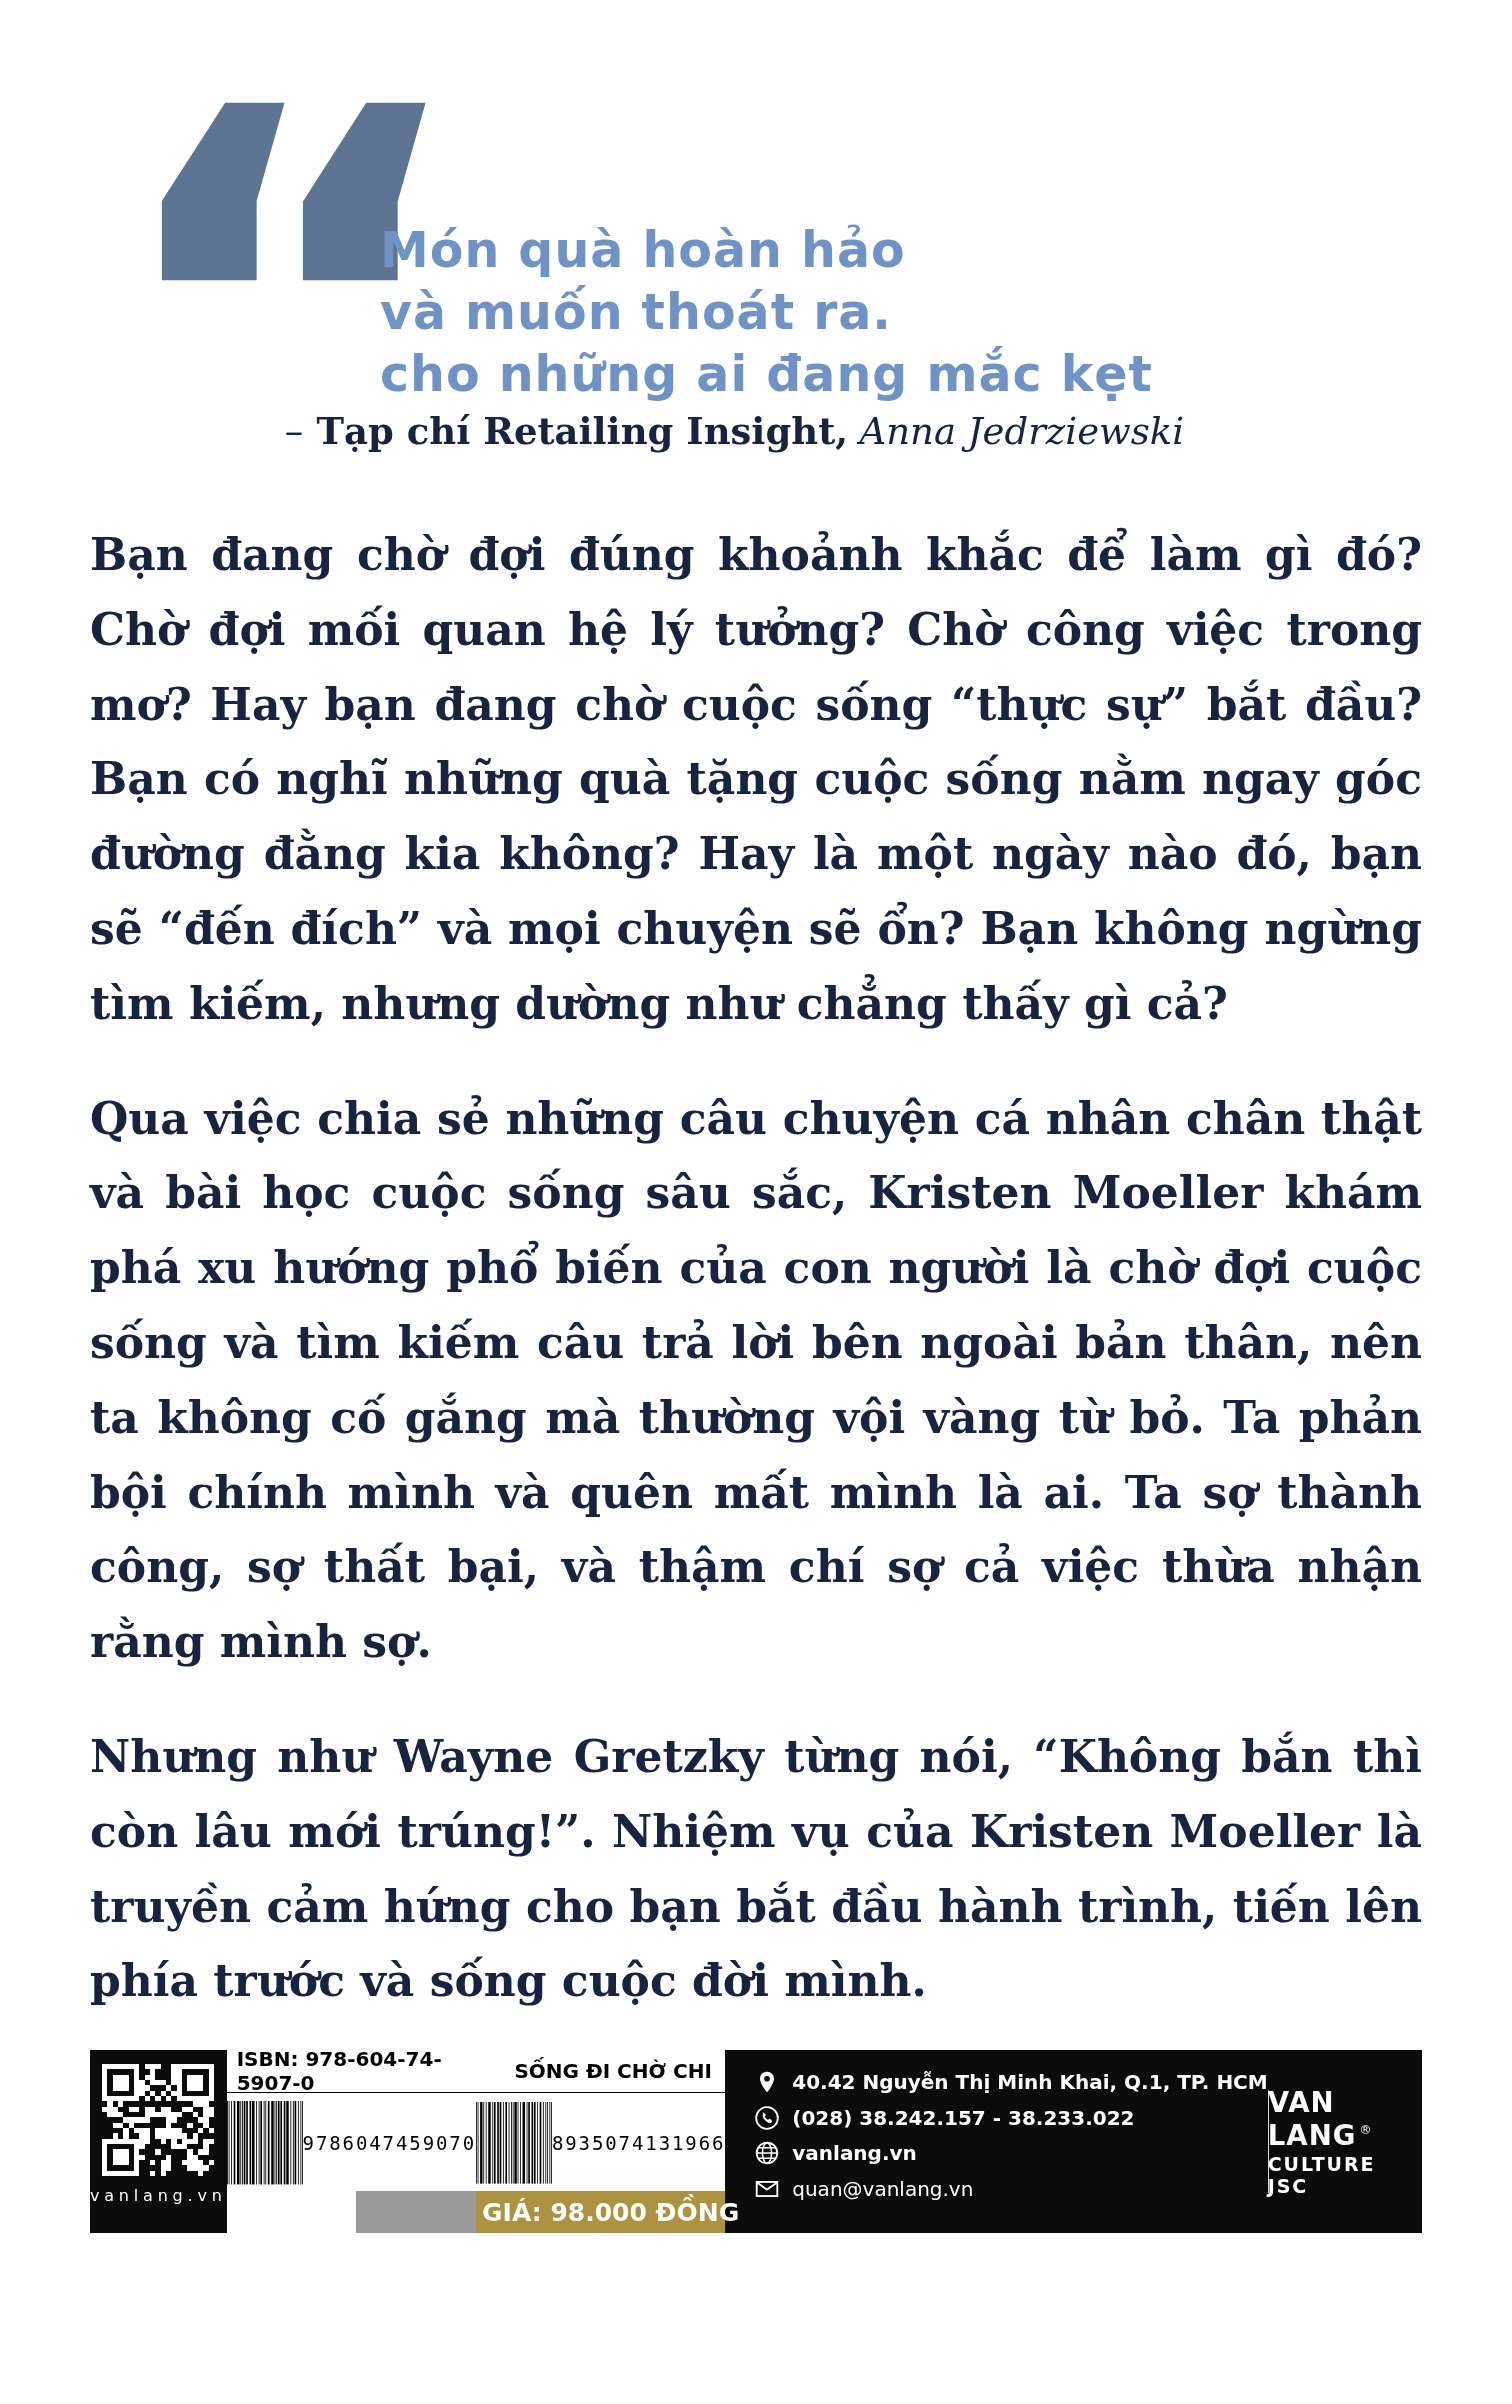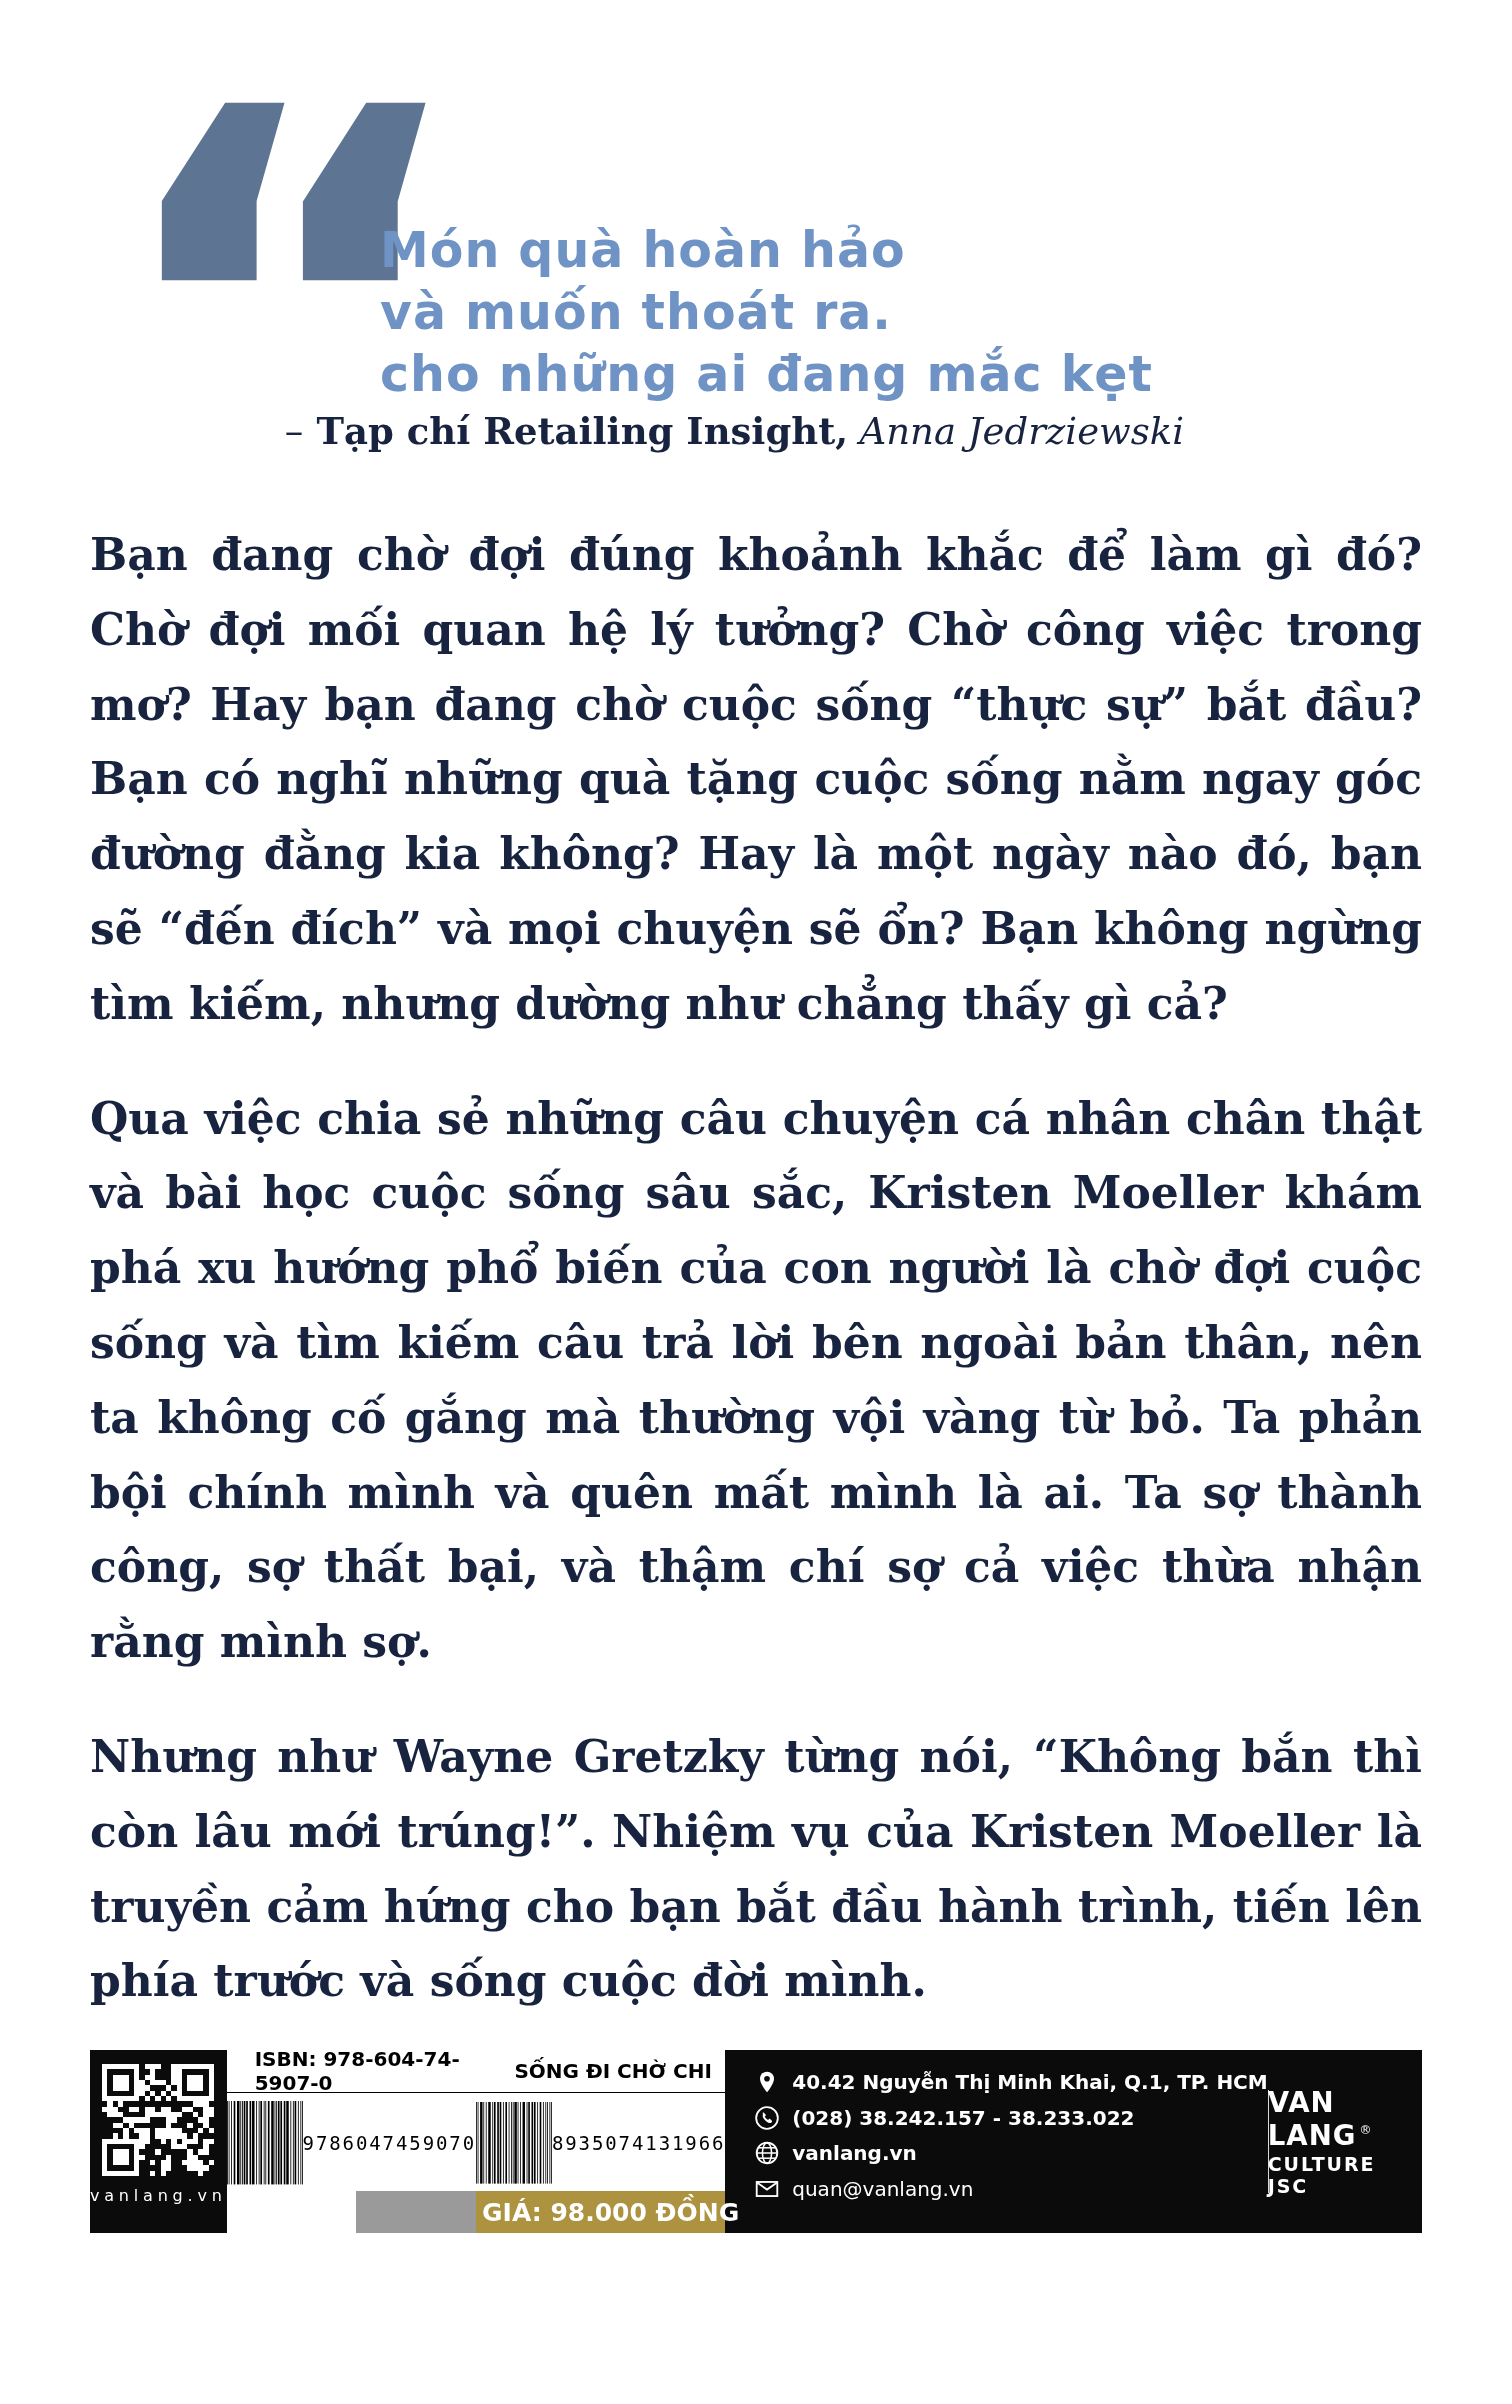--- a/index.html
+++ b/index.html
@@ -99,21 +99,21 @@
     height: 42px;
     display: flex;
     align-items: stretch;
     border-bottom: 1.9px solid #000;
   }
   .isbn-label {
     width: 55%;
     box-sizing: border-box;
     display: flex;
     align-items: center;
-    padding-left: 28px;
+    padding-left: 10px;
     font-size: 20px;
     font-weight: bold;
     color: #000;
   }
   .isbn-title {
     width: 45%;
     display: flex;
     align-items: center;
     justify-content: center;
     font-size: 20px;

